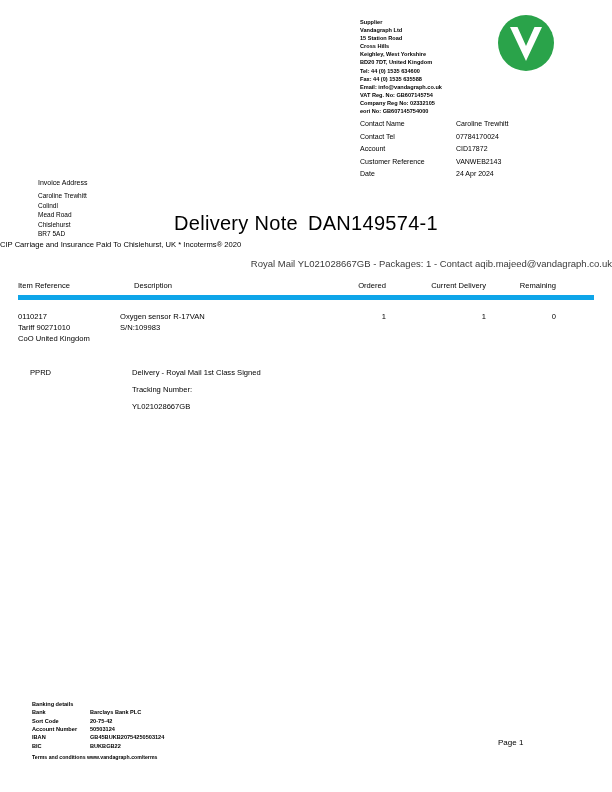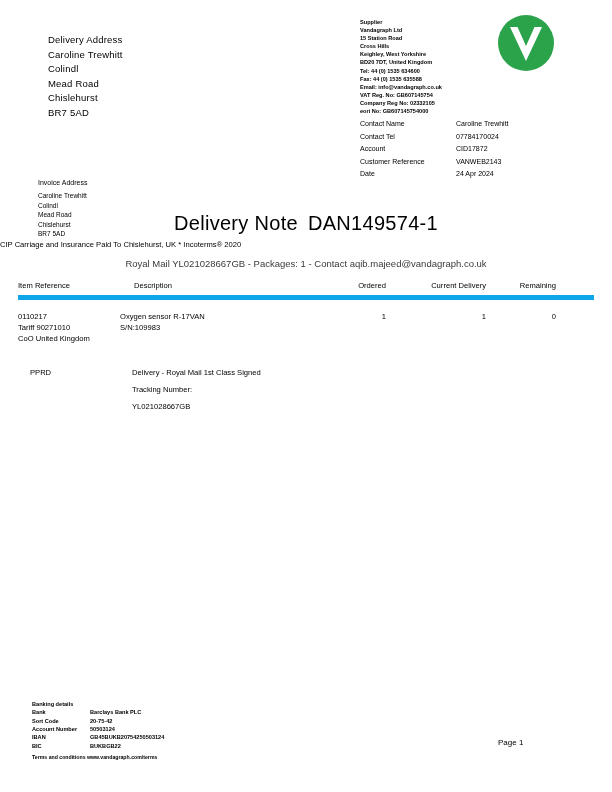--- a/index.html
+++ b/index.html
@@ -111,21 +111,21 @@
     top: 240px;
     width: 612px;
     text-align: left;
     font-size: 7.6px;
   }
   .carrier-line {
     position: absolute;
     left: 0;
     top: 258px;
     width: 612px;
-    text-align: center;
+    text-align: right;
     font-size: 9.5px;
     color: #3a3a3a;
   }
 
   
   .items {
     position: absolute;
     left: 18px;
     top: 281px;
     width: 576px;
@@ -196,28 +196,20 @@
     left: 498px;
     top: 738px;
     font-size: 8px;
   }
 </style>
 </head>
 <body>
 
 <div class="page">
 
-  <div class="delivery-address">
-    <div class="line">Delivery Address</div>
-    <div class="line">Caroline Trewhitt</div>
-    <div class="line">Colindl</div>
-    <div class="line">Mead Road</div>
-    <div class="line">Chislehurst</div>
-    <div class="line">BR7 5AD</div>
-  </div>
 
   <div class="invoice-address">
     <div class="head">Invoice Address</div>
     <div class="line">Caroline Trewhitt</div>
     <div class="line">Colindl</div>
     <div class="line">Mead Road</div>
     <div class="line">Chislehurst</div>
     <div class="line">BR7 5AD</div>
   </div>
 

